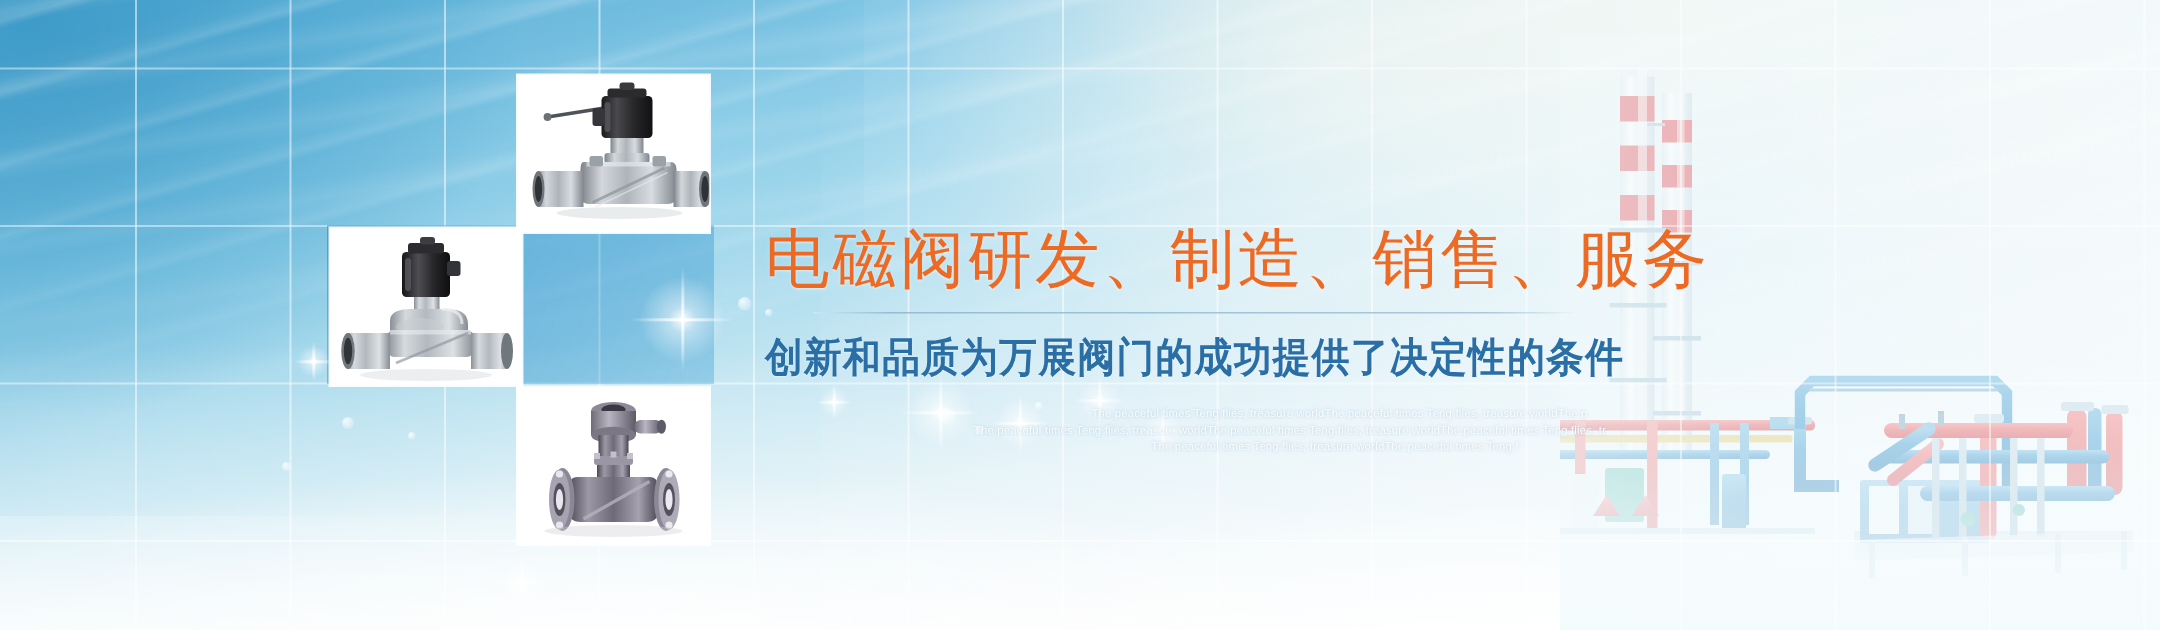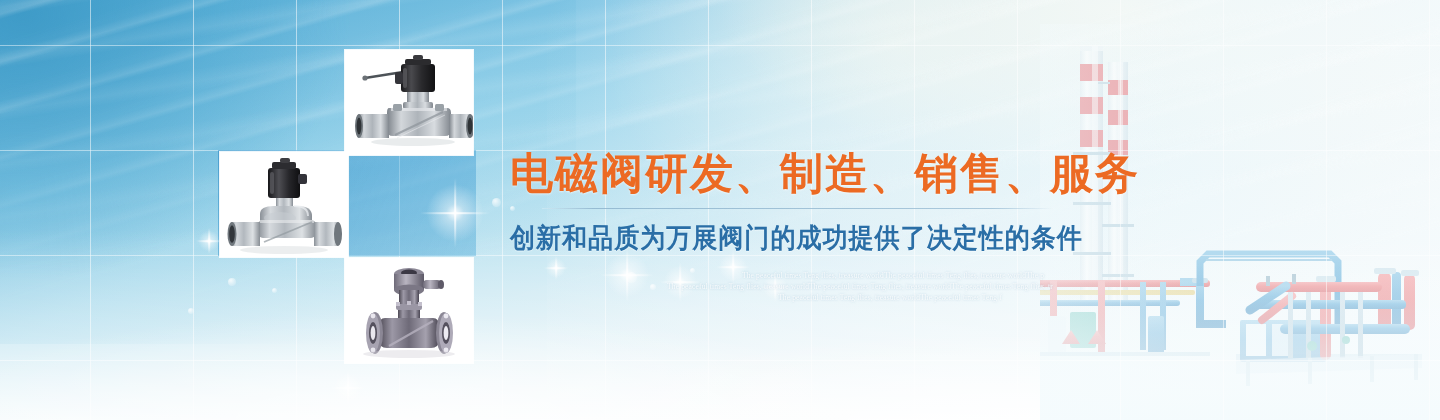--- a/index.html
+++ b/index.html
@@ -135,21 +135,21 @@
     position:absolute; inset:0; pointer-events:none;
     background:
       linear-gradient(to top, rgba(244,251,253,.96) 0%, rgba(244,251,253,.55) 16%, rgba(244,251,253,0) 40%),
       linear-gradient(to left, rgba(244,251,253,0) 60%, rgba(244,251,253,.35) 100%);
   }
 
   
   #copy { position:absolute; left:510px; top:150px; width:580px; }
   .headline {
     font-family:"Liberation Sans","DejaVu Sans",sans-serif;
-    font-size:43px; font-weight:700; letter-spacing:2px;
+    font-size:43px; font-weight:400; letter-spacing:2px;
     color:#ec6a23; line-height:1.08; white-space:nowrap;
     text-shadow:0 1px 2px rgba(255,255,255,.55);
   }
   .rule {
     margin:12px 0 0 32px; width:512px; height:1px;
     background:linear-gradient(to right, rgba(255,255,255,.25), rgba(142,180,205,.85) 10%, rgba(150,186,210,.75) 88%, rgba(255,255,255,.1));
   }
   .subhead {
     margin-top:11px;
     font-family:"Liberation Sans","DejaVu Sans",sans-serif;
@@ -158,21 +158,21 @@
     transform:scaleX(.93); transform-origin:left center;
     text-shadow:0 1px 1px rgba(255,255,255,.5);
   }
   .blurb {
     margin-top:14px; width:520px; margin-left:112px;
     color:rgba(255,255,255,.88);
     font-size:7.5px; line-height:11px; letter-spacing:.15px;
     text-align:center;
     text-shadow:0 0 2px rgba(120,170,200,.5);
   }
-  .blurb div { white-space:nowrap;font-family:Liberation Serif, serif; }
+  .blurb div { white-space:nowrap; }
   .blurb .l1 { margin-left:22px; }
   .blurb .l2 { margin-left:-44px; }
   .blurb .l3 { margin-left:16px; }
 </style>
 </head>
 <body>
 
 <div id="banner">
 
   <div class="sky-base"></div>

